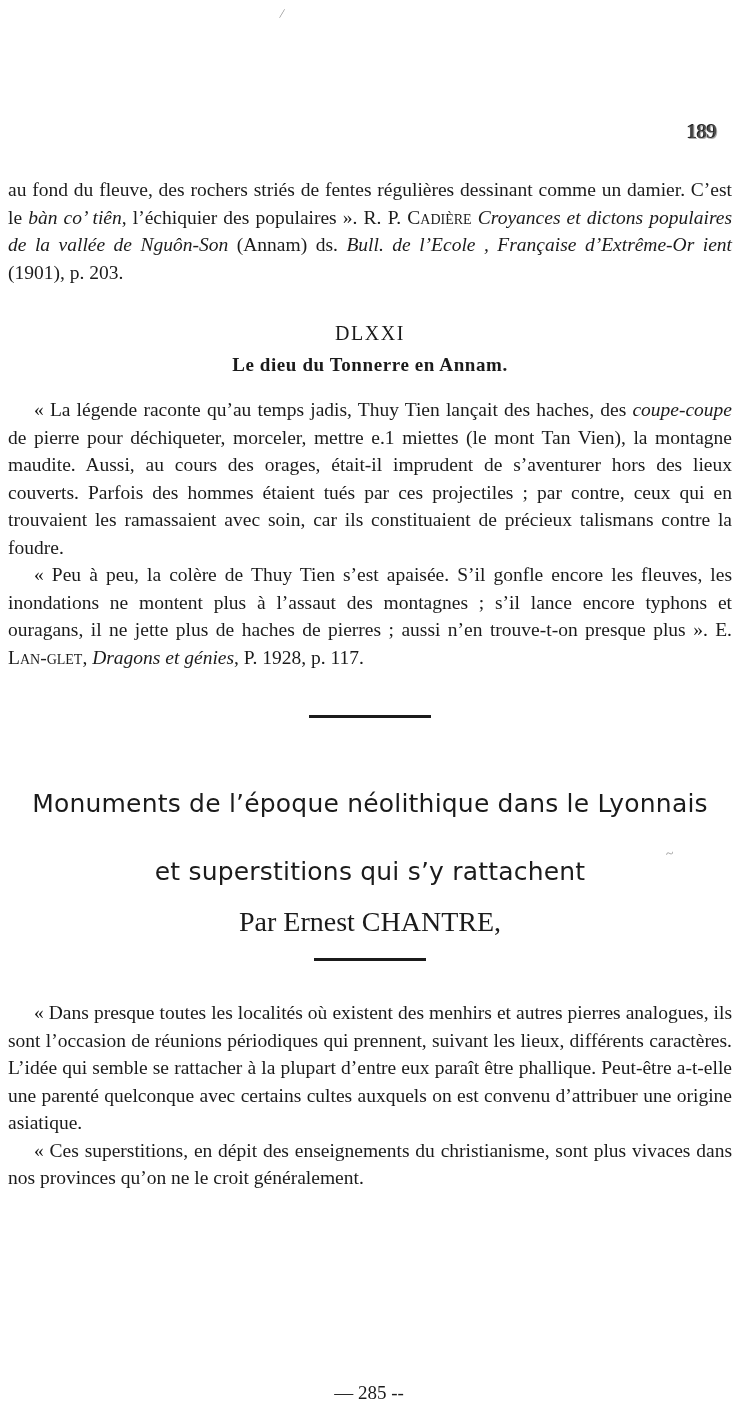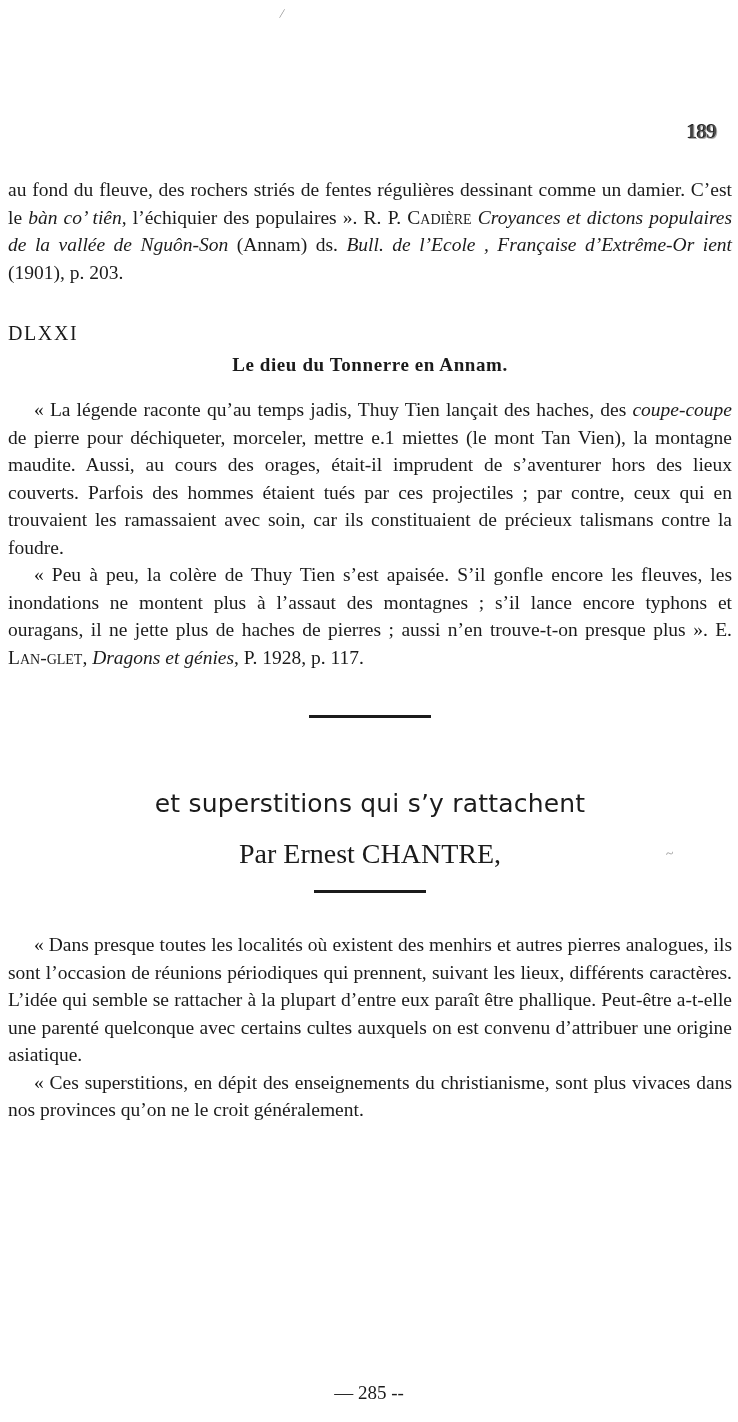--- a/index.html
+++ b/index.html
@@ -80,21 +80,21 @@
   }
   .noindent { text-indent: 0; }
   .indent { text-indent: 26px; }
   i, .it { font-style: italic; }
   .sc { font-variant: small-caps; }
 
   .block-top { margin-top: 6px; }
 
   
   .numeral {
-    text-align: left;
+    text-align: center;
     font-size: 20px;
     letter-spacing: 1.6px;
     margin-top: 36px;
   }
   .subtitle {
     text-align: center;
     font-size: 19px;
     font-weight: bold;
     letter-spacing: .6px;
     margin-top: 9px;
@@ -180,20 +180,21 @@
     <div class="para-group">
       <p class="indent"><span>« La légende raconte qu’au temps jadis, Thuy Tien lançait des haches, des </span><i>coupe-coupe</i><span> de pierre pour déchiqueter, morceler, mettre e.1 miettes (le mont Tan Vien), la montagne maudite. Aussi, au cours des orages, était-il imprudent de s’aventurer hors des lieux couverts. Parfois des hommes étaient tués par ces projectiles ; par contre, ceux qui en trouvaient les ramassaient avec soin, car ils constituaient de précieux talismans contre la foudre.</span></p>
       <p class="indent"><span>« Peu à peu, la colère de Thuy Tien s’est apaisée. S’il gonfle encore les fleuves, les inondations ne montent plus à l’assaut des montagnes ; s’il lance encore typhons et ouragans, il ne jette plus de haches de pierres ; aussi n’en trouve-t-on presque plus ». E. </span><span class="sc">Lan-</span><span class="sc">glet</span><span>, </span><i>Dragons et génies</i><span>, P. 1928, p. 117.</span></p>
     </div>
 
     <div class="rule"></div>
 
     <div class="faint-mark">~</div>
 
     <div class="article-title">
+      <span>Monuments de l’époque néolithique dans le Lyonnais</span>
       <span class="line2">et superstitions qui s’y rattachent</span>
     </div>
     <div class="byline">Par Ernest CHANTRE,</div>
 
     <div class="rule short"></div>
 
     <div class="body-block">
       <p class="indent">« Dans presque toutes les localités où existent des menhirs et autres pierres analogues, ils sont l’occasion de réunions périodiques qui prennent, suivant les lieux, différents caractères. L’idée qui semble se rattacher à la plupart d’entre eux paraît être phallique. Peut-être a-t-elle une parenté quelconque avec certains cultes auxquels on est convenu d’attribuer une origine asiatique.</p>
       <p class="indent">« Ces superstitions, en dépit des enseignements du christianisme, sont plus vivaces dans nos provinces qu’on ne le croit généralement.</p>
     </div>

